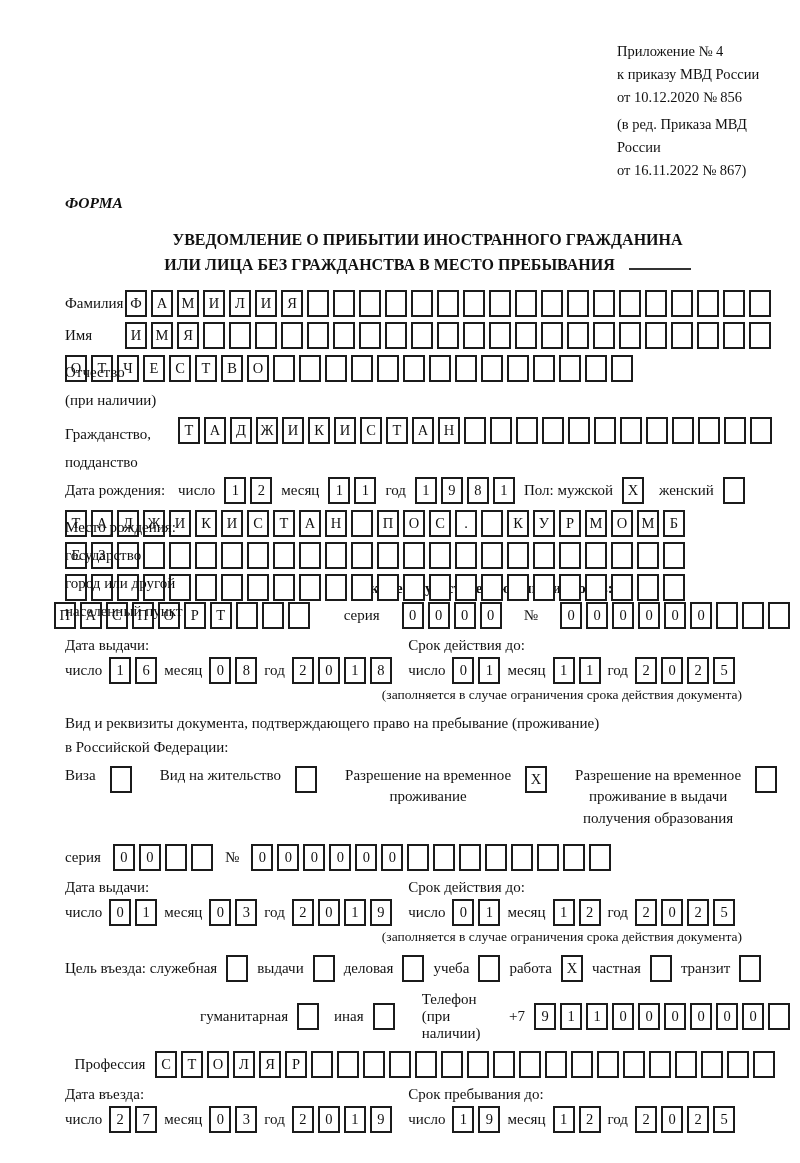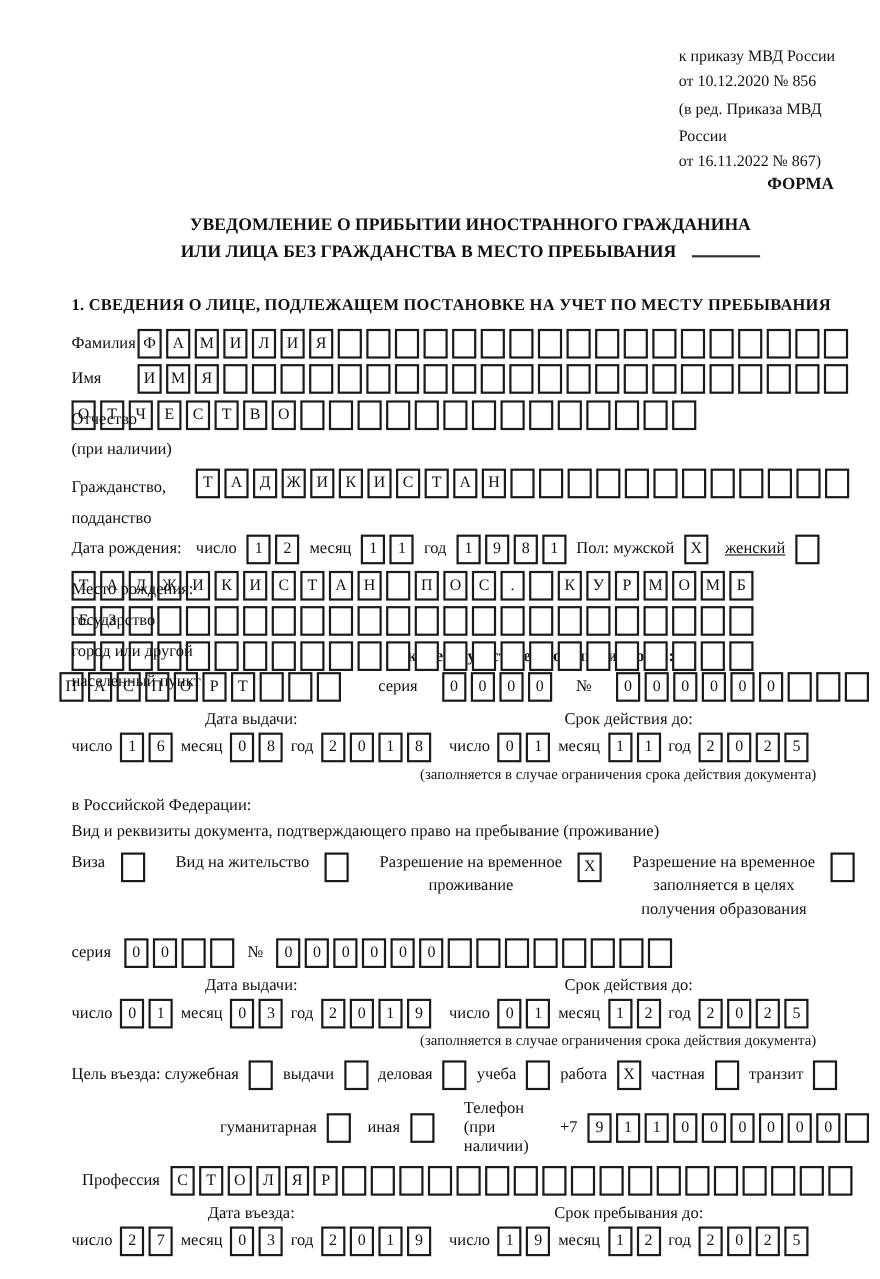--- a/index.html
+++ b/index.html
@@ -4,21 +4,21 @@
 <style>
   * { margin:0; padding:0; box-sizing:border-box; }
   html,body { background:#fff; }
   body { width:800px; height:1163px; overflow:hidden;
          font-family:"Liberation Serif","DejaVu Serif",serif; color:#111; }
   .page { width:800px; height:1163px; padding:40px 10px 0 65px; position:relative; }
 
   
   .hdr { margin-left:552px; font-size:14.5px; line-height:1.6; }
   .hdr .amend { margin-top:3px; }
-  .forma { text-align:right; padding-right:32px; font-weight:bold; font-size:15.5px; margin-top:0; }
+  .forma { text-align:left; padding-right:32px; font-weight:bold; font-size:15.5px; margin-top:12px;font-style:italic; }
 
   
   .title { text-align:center; font-weight:bold; font-size:16px; line-height:1.55; margin-top:16px; }
   .blank-line { display:inline-block; width:62px; border-bottom:2px solid #333; height:14px; margin-left:14px; }
   .sec-head { font-weight:bold; font-size:15px; margin-top:27px; letter-spacing:.2px; }
 
   
   .frm { margin-top:12px; font-size:15px; }
   .row { display:flex; align-items:center; margin-top:5px; }
   .cells { display:flex; gap:4px; flex:none; }
@@ -36,53 +36,53 @@
   .pat-block { min-height:56px; }
   .cit-block { min-height:56px; }
   .bp-rows { margin-left:105px; }
   .bp-block { min-height:96px; }
   .srows .row:first-child { margin-top:0; }
 
   .doc-head { text-align:center; font-weight:bold; font-size:15px; margin-top:6px; }
 
   
   .dates { display:flex; justify-content:space-between; padding-right:55px; margin-top:8px; }
-  .date-col .date-head { text-align:center; font-size:15px; }
+  .date-col .date-head { font-size:15px; }
   .date-line { display:flex; align-items:center; gap:7px; margin-top:3px; }
   .date-note { text-align:right; padding-right:48px; font-size:13.5px; margin-top:3px; }
 
   .para { font-size:15px; margin-top:8px; line-height:1.6; }
 
   
   .chkrow { display:flex; align-items:flex-start; margin-top:6px; gap:14px; }
   .chkrow .chklabel { text-align:center; line-height:1.45; }
   .chkrow .cells { margin-top:1px; }
 
   .purpose-line { display:flex; align-items:center; gap:9px; margin-top:10px; flex-wrap:nowrap; }
   .purpose-line2 { margin-left:135px; margin-top:9px; }
 </style>
 </head>
 <body>
 
 <div class="page">
 
   <div class="hdr">
+    <div>Приложение № 4</div>
     <div>к приказу МВД России</div>
     <div>от 10.12.2020 № 856</div>
     <div class="amend">(в ред. Приказа МВД России</div>
     <div>от 16.11.2022 № 867)</div>
   </div>
   <div class="forma">ФОРМА</div>
 
   <div class="title">
     <div>УВЕДОМЛЕНИЕ О ПРИБЫТИИ ИНОСТРАННОГО ГРАЖДАНИНА</div>
     <div><span>ИЛИ ЛИЦА БЕЗ ГРАЖДАНСТВА В МЕСТО ПРЕБЫВАНИЯ</span><span class="blank-line"></span></div>
   </div>
 
-  <div class="sec-head">1. СВЕДЕНИЯ О ЛИЦЕ, ПОДЛЕЖАЩЕМ ПОСТАНОВКЕ НА УЧЕТ ПО МЕСТУ ПРЕБЫВАНИЯ</div>
 
   <div class="frm">
 
     <div class="row">
       <span class="lbl lw60">Фамилия</span>
       <span class="cells">
           <span class="cell">Ф</span>
           <span class="cell">А</span>
           <span class="cell">М</span>
           <span class="cell">И</span>
@@ -228,21 +228,21 @@
       <span class="cells">
           <span class="cell">1</span>
           <span class="cell">9</span>
           <span class="cell">8</span>
           <span class="cell">1</span>
         </span>
       <span>Пол: мужской</span>
       <span class="cells">
           <span class="cell">X</span>
         </span>
-      <span style="margin-left:6px;text-decoration:underline;">женский</span>
+      <span style="margin-left:6px;">женский</span>
       <span class="cells">
           <span class="cell"></span>
         </span>
     </div>
 
     <div class="stack bp-block">
       <div class="slabel">
         <div>Место рождения:</div>
         <div>государство</div>
         <div>город или другой</div>
@@ -414,41 +414,41 @@
               <span class="cell">0</span>
               <span class="cell">2</span>
               <span class="cell">5</span>
             </span>
         </div>
       </div>
     </div>
     <div class="date-note">(заполняется в случае ограничения срока действия документа)</div>
 
     <div class="para">
+      <div>Вид и реквизиты документа, подтверждающего право на пребывание (проживание)</div>
       <div>в Российской Федерации:</div>
-      <div>Вид и реквизиты документа, подтверждающего право на пребывание (проживание)</div>
     </div>
 
     <div class="chkrow">
       <span class="chklabel">Виза</span>
       <span class="cells">
           <span class="cell"></span>
         </span>
       <span class="chklabel" style="margin-left:14px;">Вид на жительство</span>
       <span class="cells">
           <span class="cell"></span>
         </span>
       <span class="chklabel" style="margin-left:14px;">
         <span>Разрешение на временное</span><br><span>проживание</span>
       </span>
       <span class="cells">
           <span class="cell">X</span>
         </span>
       <span class="chklabel" style="margin-left:14px;">
-        <span>Разрешение на временное</span><br><span>заполняется в целях</span><br><span>получения образования</span>
+        <span>Разрешение на временное</span><br><span>проживание в выдачи</span><br><span>получения образования</span>
       </span>
       <span class="cells">
           <span class="cell"></span>
         </span>
     </div>
 
     <div class="row" style="gap:12px; margin-top:14px;">
       <span>серия</span>
       <span class="cells">
           <span class="cell">0</span>

